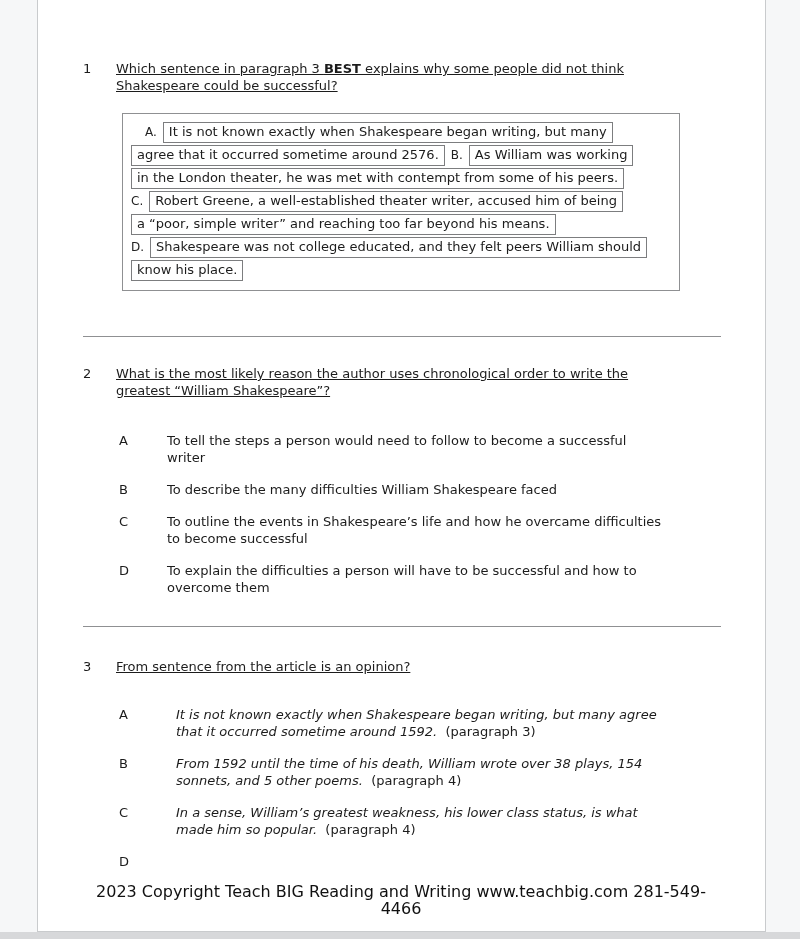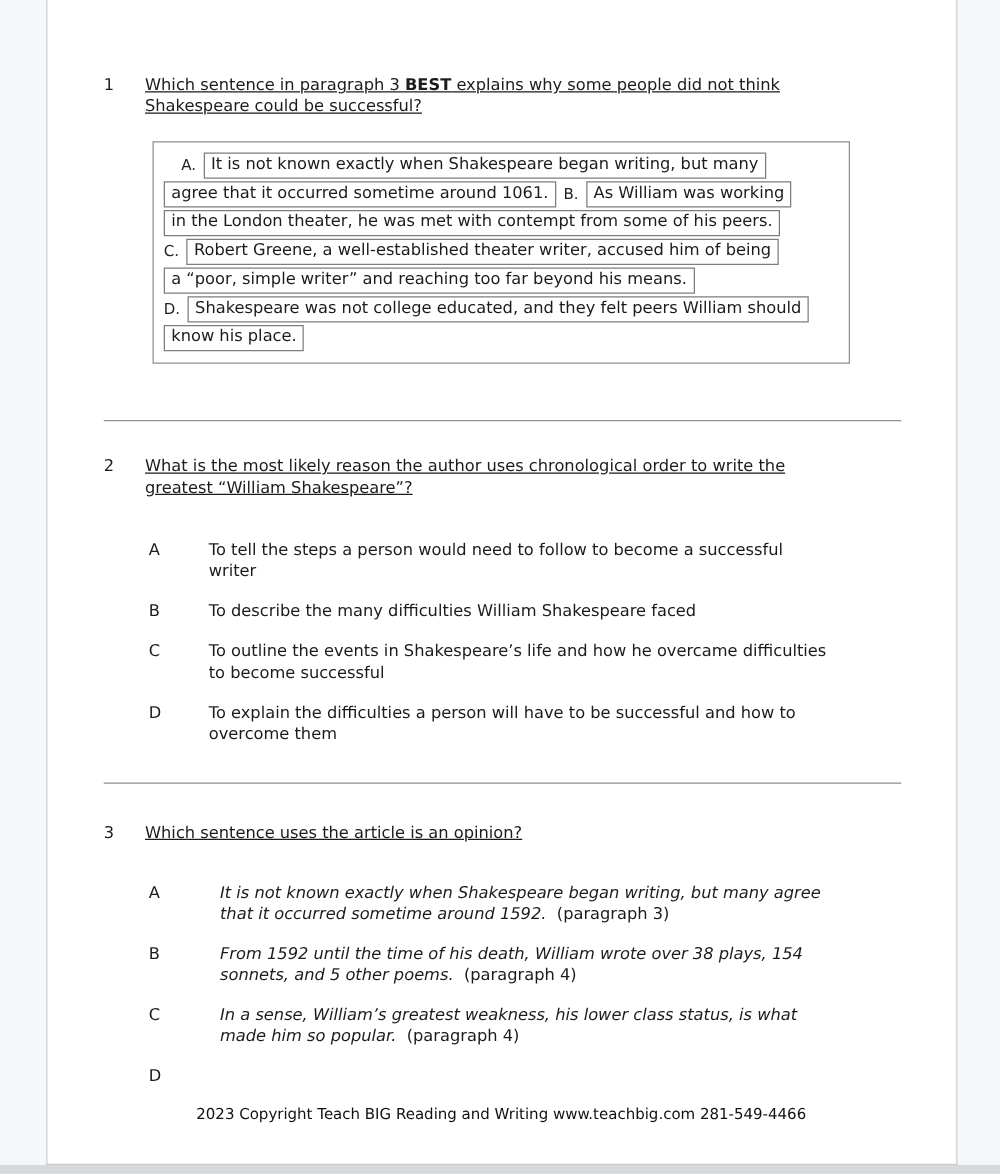--- a/index.html
+++ b/index.html
@@ -72,41 +72,41 @@
   .opt { display: flex; align-items: flex-start; margin-bottom: 15px; }
   .opt:last-child { margin-bottom: 0; }
   .opt-letter { flex: 0 0 48px; }
   .options-3 .opt-letter { flex: 0 0 57px; }
   .opt-text { max-width: 555px; }
   .opt-text i { font-style: italic; }
 
   .footer {
     margin-top: 13px;
     text-align: center;
-    font-size: 12px;
+    font-size: 16px;
     color: #111;
   }
 </style>
 </head>
 <body>
 
 <div class="page">
 
   <section class="question-1">
     <div class="q-row">
       <span class="q-num">1</span>
       <p class="q-prompt"><span>Which sentence in paragraph 3 </span><b>BEST</b><span> explains why some people did not think</span><br><span>Shakespeare could be successful?</span></p>
     </div>
     <div class="answer-box">
         <div class="box-line first">
           <span class="seg-label">A.</span>
           <span class="seg-boxed">It is not known exactly when Shakespeare began writing, but many</span>
         </div>
         <div class="box-line">
-          <span class="seg-boxed">agree that it occurred sometime around 1061.</span>
+          <span class="seg-boxed">agree that it occurred sometime around 2576.</span>
           <span class="seg-label">B.</span>
           <span class="seg-boxed">As William was working</span>
         </div>
         <div class="box-line">
           <span class="seg-boxed">in the London theater, he was met with contempt from some of his peers.</span>
         </div>
         <div class="box-line">
           <span class="seg-label">C.</span>
           <span class="seg-boxed">Robert Greene, a well-established theater writer, accused him of being</span>
         </div>
@@ -148,21 +148,21 @@
           <span class="opt-text">To explain the difficulties a person will have to be successful and how to<br>overcome them</span>
         </div>
       </div>
   </section>
 
   <hr class="divider divider-2">
 
   <section class="question-3">
     <div class="q-row">
       <span class="q-num">3</span>
-      <p class="q-prompt"><span>Which sentence uses the article is an opinion?</span></p>
+      <p class="q-prompt"><span>From sentence from the article is an opinion?</span></p>
     </div>
     <div class="options options-3">
         <div class="opt">
           <span class="opt-letter">A</span>
           <span class="opt-text"><i>It is not known exactly when Shakespeare began writing, but many agree</i><br><i>that it occurred sometime around 1592.</i>&nbsp; (paragraph 3)</span>
         </div>
         <div class="opt">
           <span class="opt-letter">B</span>
           <span class="opt-text"><i>From 1592 until the time of his death, William wrote over 38 plays, 154</i><br><i>sonnets, and 5 other poems.</i>&nbsp; (paragraph 4)</span>
         </div>

